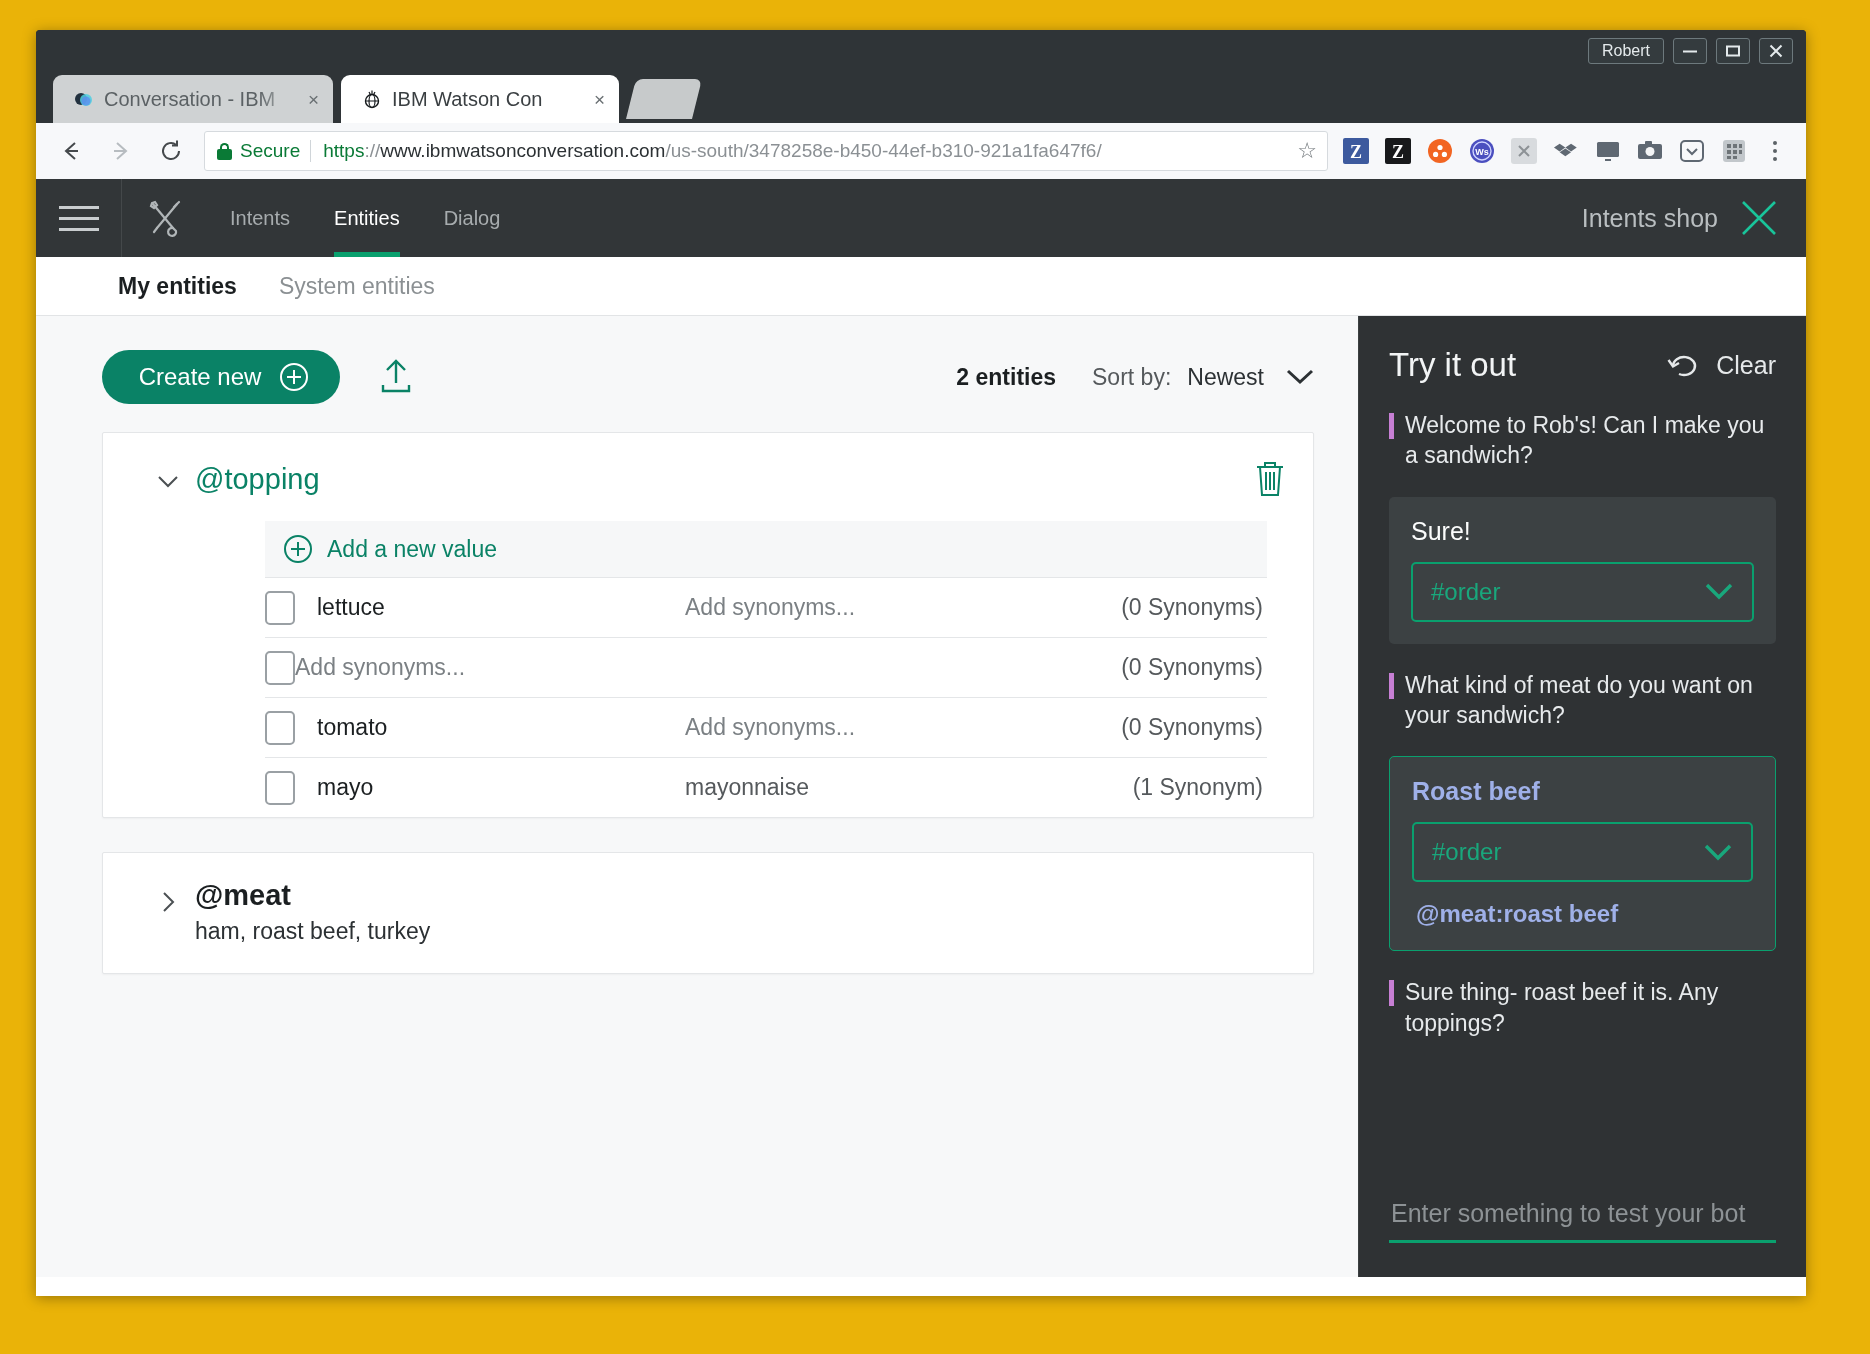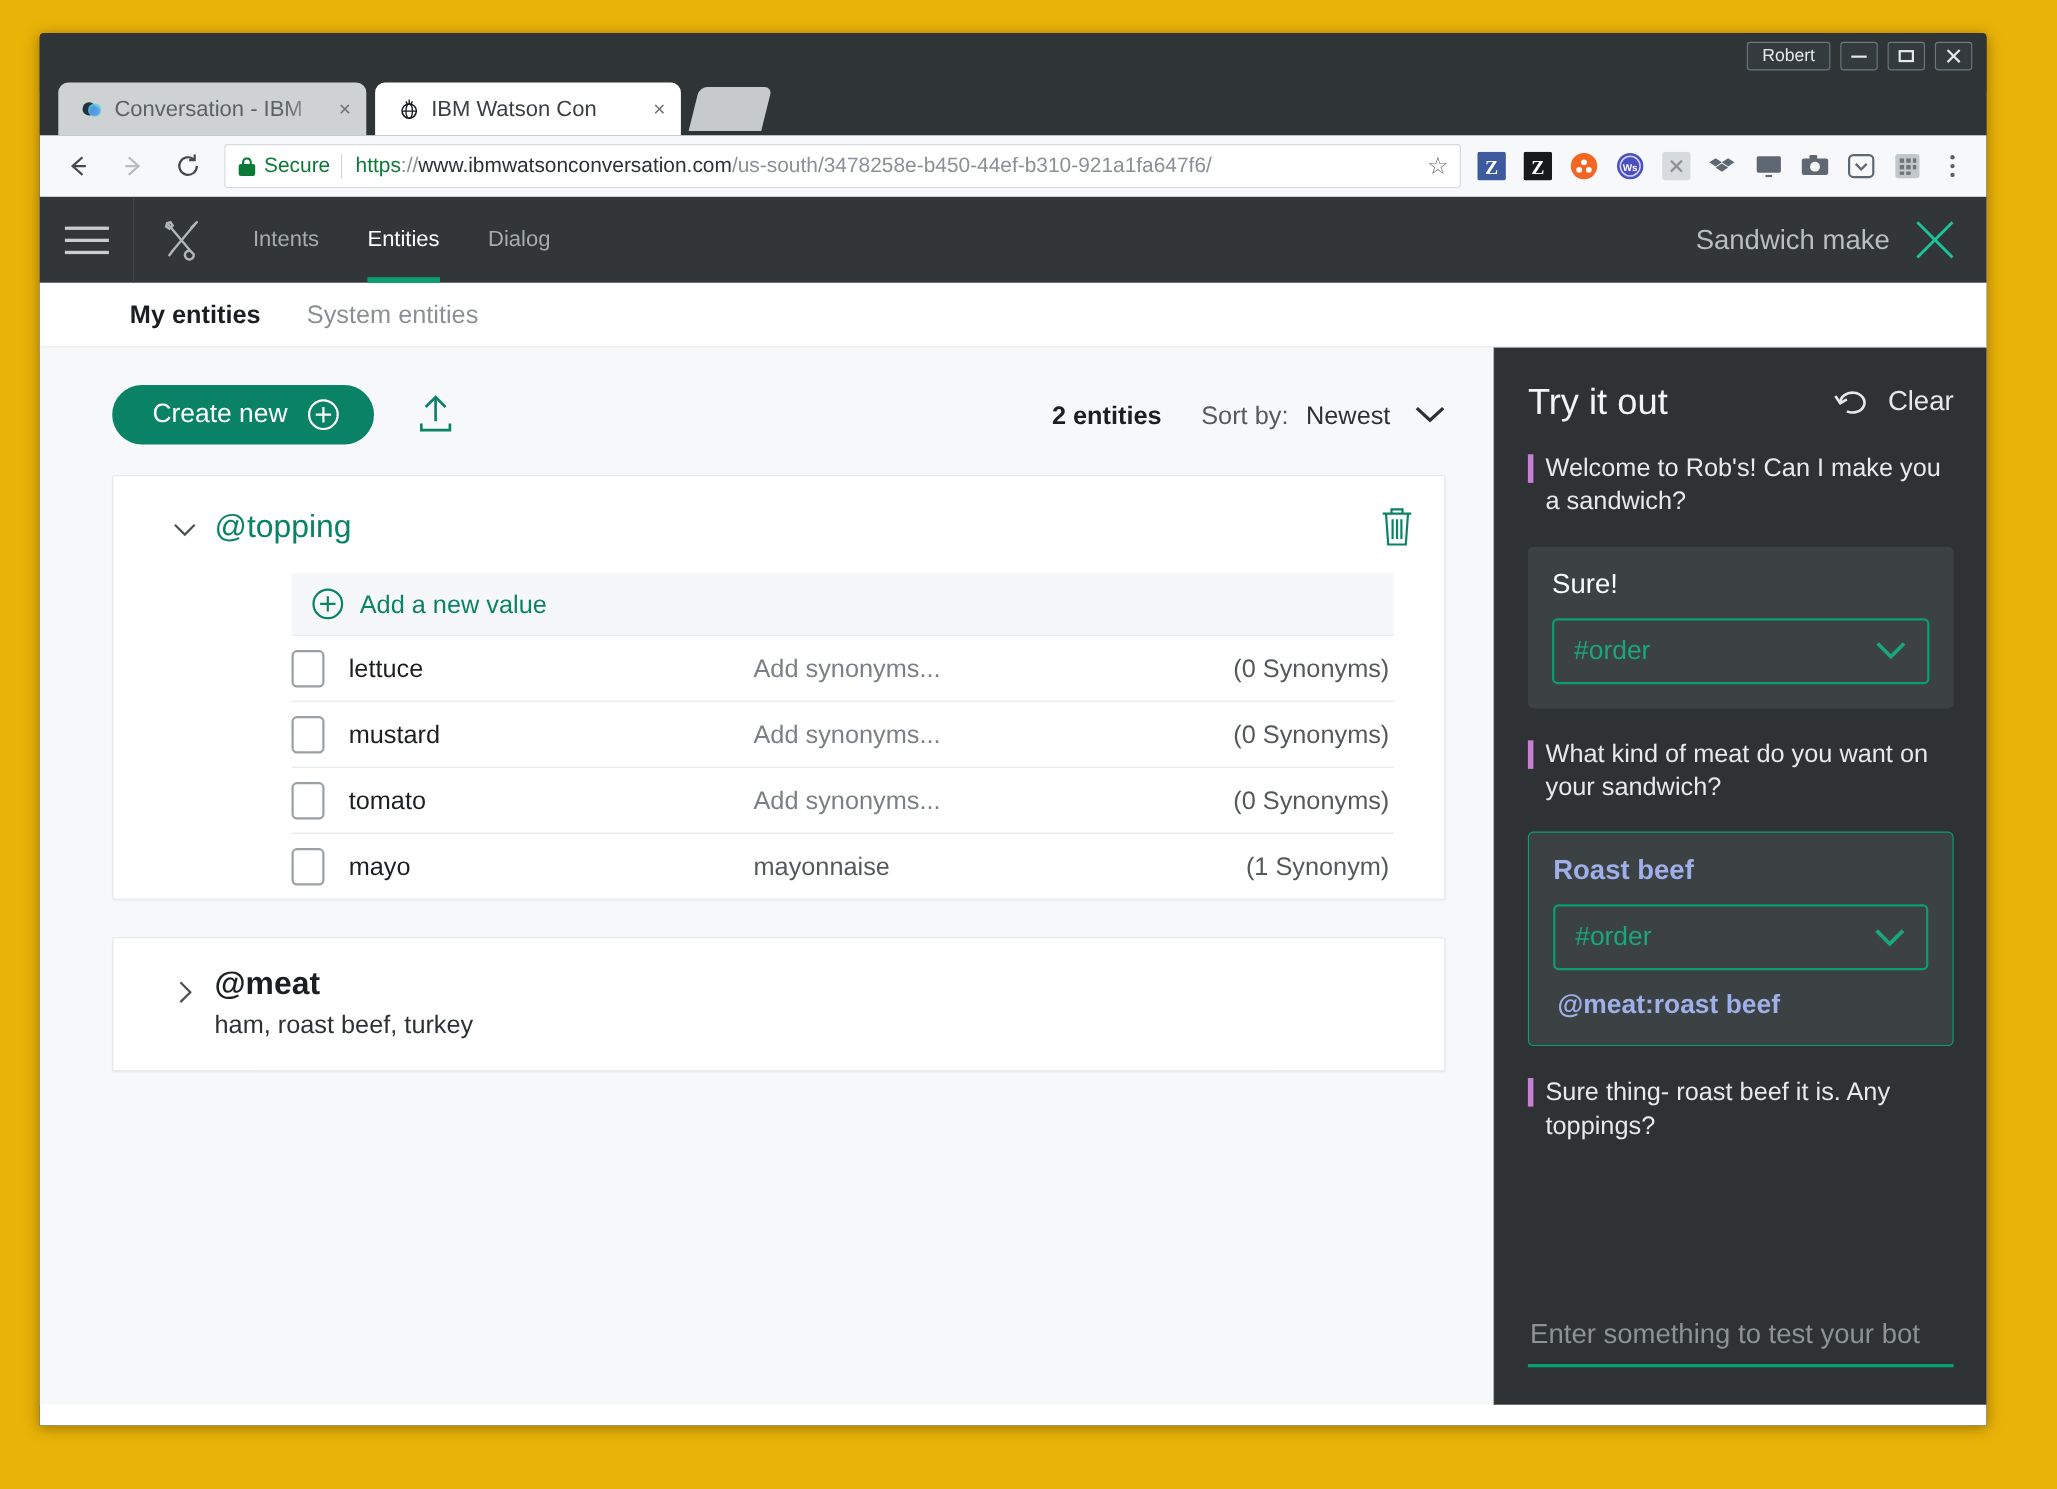--- a/index.html
+++ b/index.html
@@ -446,21 +446,21 @@
             <span>Intents</span>
           </div>
           <div class="appnav-tab active">
             <span>Entities</span>
           </div>
           <div class="appnav-tab">
             <span>Dialog</span>
           </div>
         </div>
         <div class="appnav-right">
-          <span class="workspace-name">Sandwich make</span>
+          <span class="workspace-name">Intents shop</span>
           <span class="close-x">
             <svg width="42" height="42" viewBox="0 0 42 42">
               <path d="M5 5 L37 37 M37 5 L5 37" stroke="#19c49a" stroke-width="2.6"></path>
             </svg>
           </span>
         </div>
       </div>
 
       <div class="subtabs">
         <span class="subtab active">My entities</span>
@@ -535,21 +535,20 @@
               </div>
 
               <div class="value-row">
                 <span class="vr-check"></span>
                 <span class="vr-name">lettuce</span>
                 <span class="vr-syn placeholder">Add synonyms...</span>
                 <span class="vr-count">(0 Synonyms)</span>
               </div>
               <div class="value-row">
                 <span class="vr-check"></span>
-                <span class="vr-name">mustard</span>
                 <span class="vr-syn placeholder">Add synonyms...</span>
                 <span class="vr-count">(0 Synonyms)</span>
               </div>
               <div class="value-row">
                 <span class="vr-check"></span>
                 <span class="vr-name">tomato</span>
                 <span class="vr-syn placeholder">Add synonyms...</span>
                 <span class="vr-count">(0 Synonyms)</span>
               </div>
               <div class="value-row">

